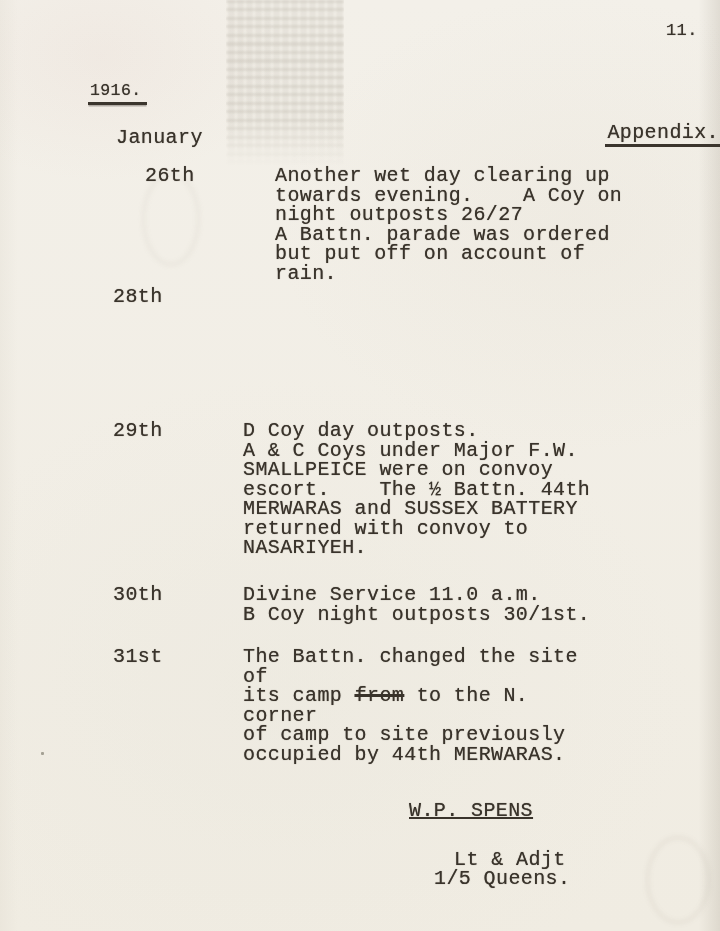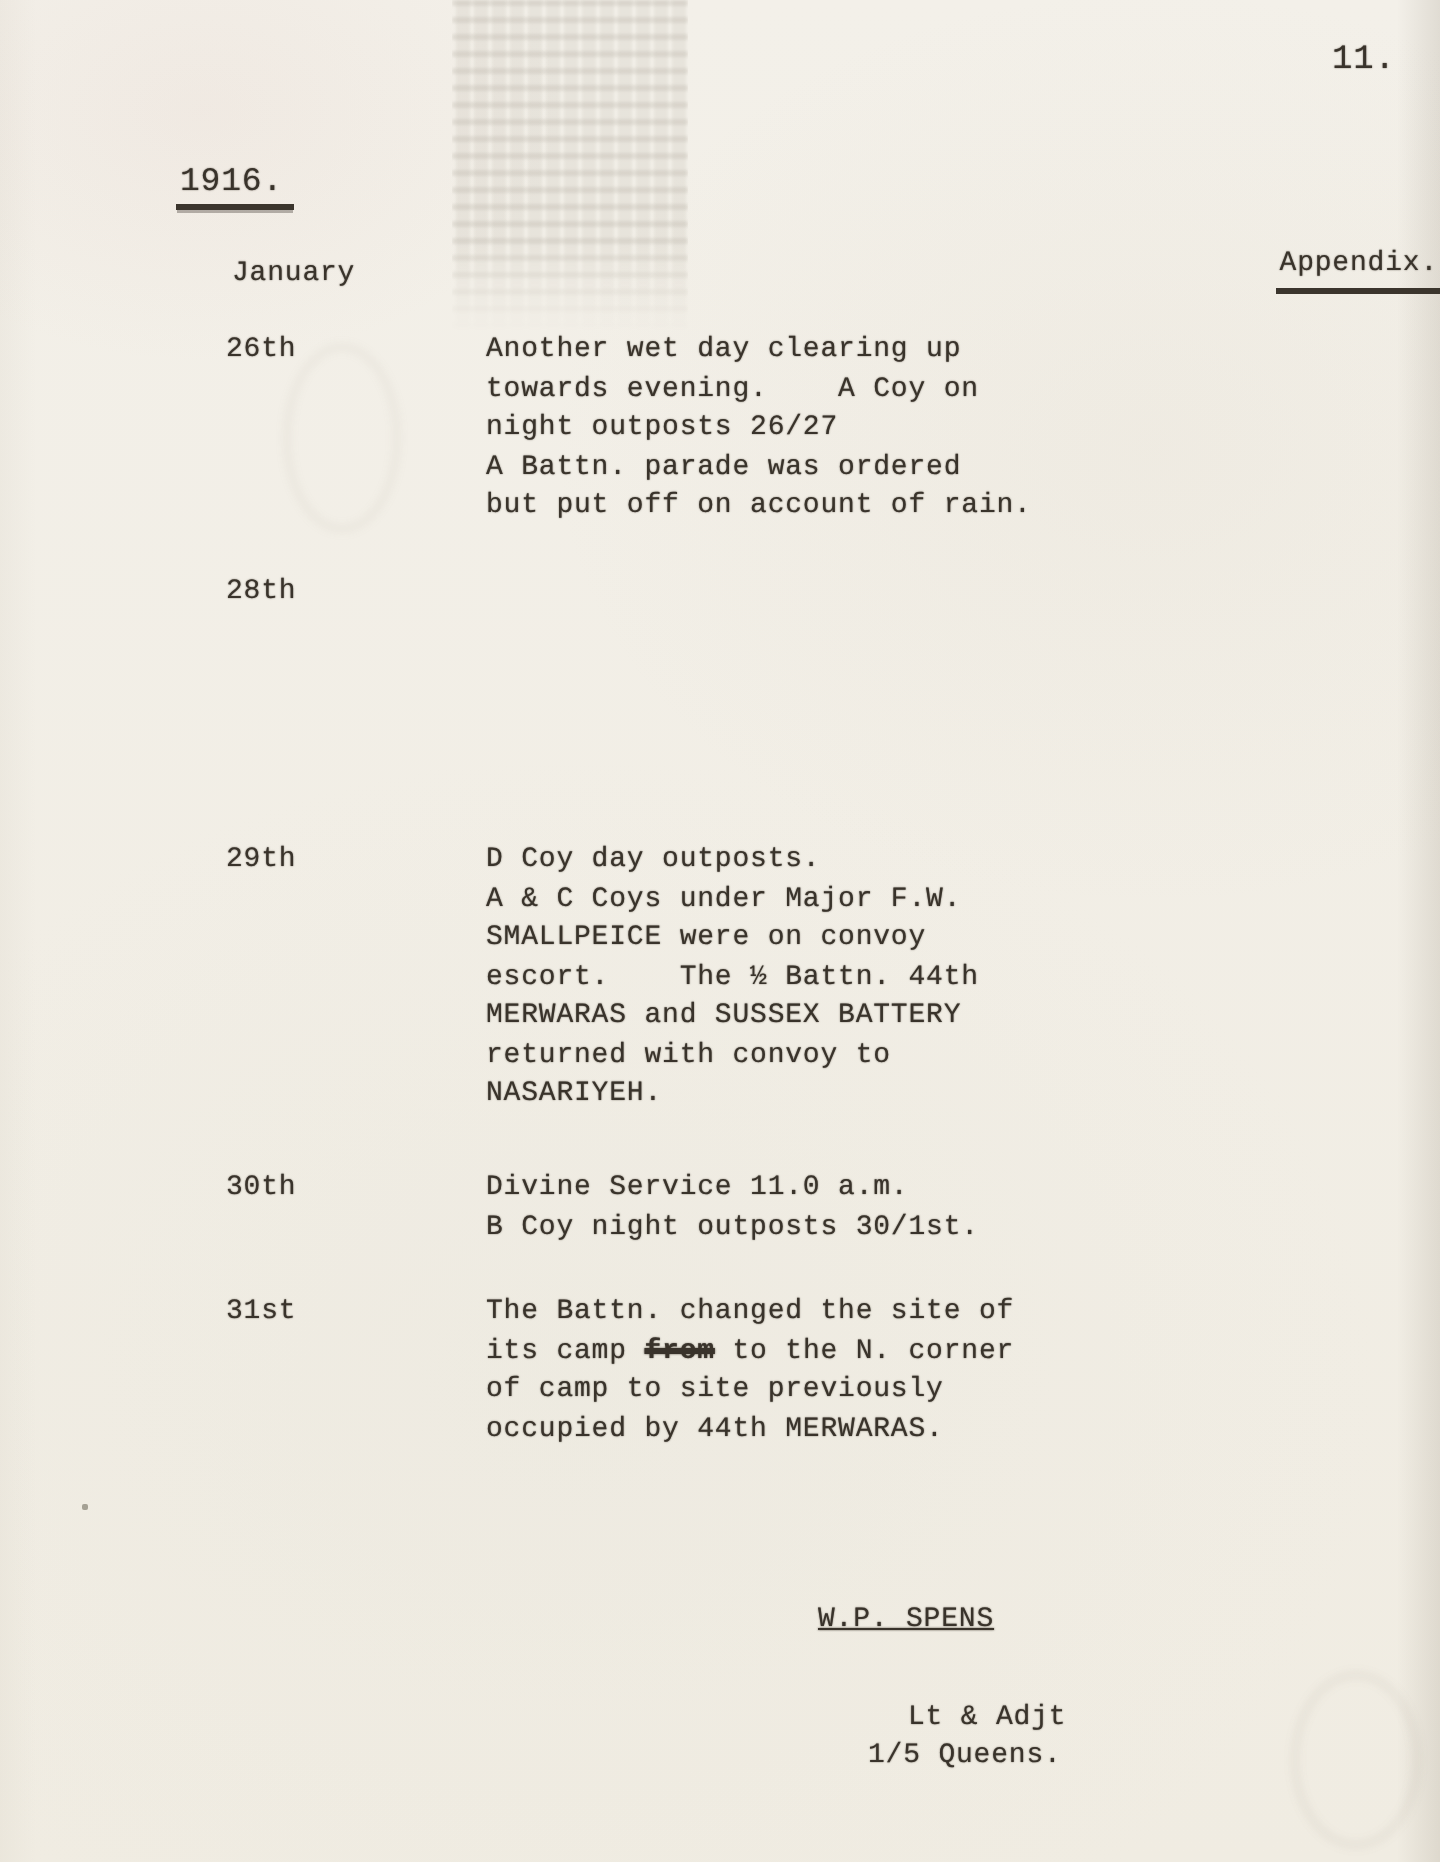--- a/index.html
+++ b/index.html
@@ -19,21 +19,21 @@
     position: absolute;
     inset: 0;
     background:
       radial-gradient(ellipse 260px 180px at 14% 6%, rgba(219,187,180,0.12), transparent 70%),
       radial-gradient(ellipse 420px 320px at 80% 24%, rgba(208,198,178,0.10), transparent 72%),
       radial-gradient(ellipse 500px 400px at 40% 75%, rgba(235,232,222,0.5), transparent 80%),
       linear-gradient(to right, rgba(188,180,164,0.10) 0, transparent 2.5%, transparent 97%, rgba(138,128,112,0.18) 100%),
       linear-gradient(#f3f0e9, #f0ece2);
   }
   .tw {
-    font-size: 14px;
+    font-size: 20px;
     line-height: 19.5px;
     letter-spacing: 0.4px;
     text-shadow: 0 0 0.8px rgba(56,48,38,0.75);
     position: absolute;
     white-space: pre-wrap;
   }
   .underlined {
     border-bottom: 3px solid #3b352d;
     padding-bottom: 1px;
   }
@@ -72,21 +72,21 @@
     flex: 0 0 130px;
     white-space: pre;
   }
   .entry-text {
     width: 372px;
     white-space: pre-wrap;
   }
   .strike {
     text-decoration: line-through;
     text-decoration-thickness: 2.5px;
-    font-weight: bold;
+    font-weight: normal;
   }
   #signature-name { left: 409px; top: 801px; text-decoration: underline; }
   #signature-rank { left: 454px; top: 850px; }
   #signature-unit { left: 434px; top: 869px; }
   
   .bleed-strip {
     position: absolute;
     left: 226px;
     top: 0;
     width: 118px;
@@ -129,21 +129,21 @@
   <div class="speck"></div>
 
   <div class="tw" id="page-number">11.</div>
 
   <div class="tw underlined" id="year-heading">1916.</div>
 
   <div class="tw" id="month-label">January</div>
 
   <div class="tw underlined" id="appendix-label">Appendix.</div>
 
-  <div class="entry tw" style="top:166px;">
+  <div class="entry tw" style="top:166px;margin-left:32px;">
     <span class="entry-date">26th</span>
     <span class="entry-text">Another wet day clearing up
 towards evening.    A Coy on
 night outposts 26/27
 A Battn. parade was ordered
 but put off on account of rain.</span>
   </div>
 
   <div class="entry tw" style="top:287px;">
     <span class="entry-date">28th</span>

